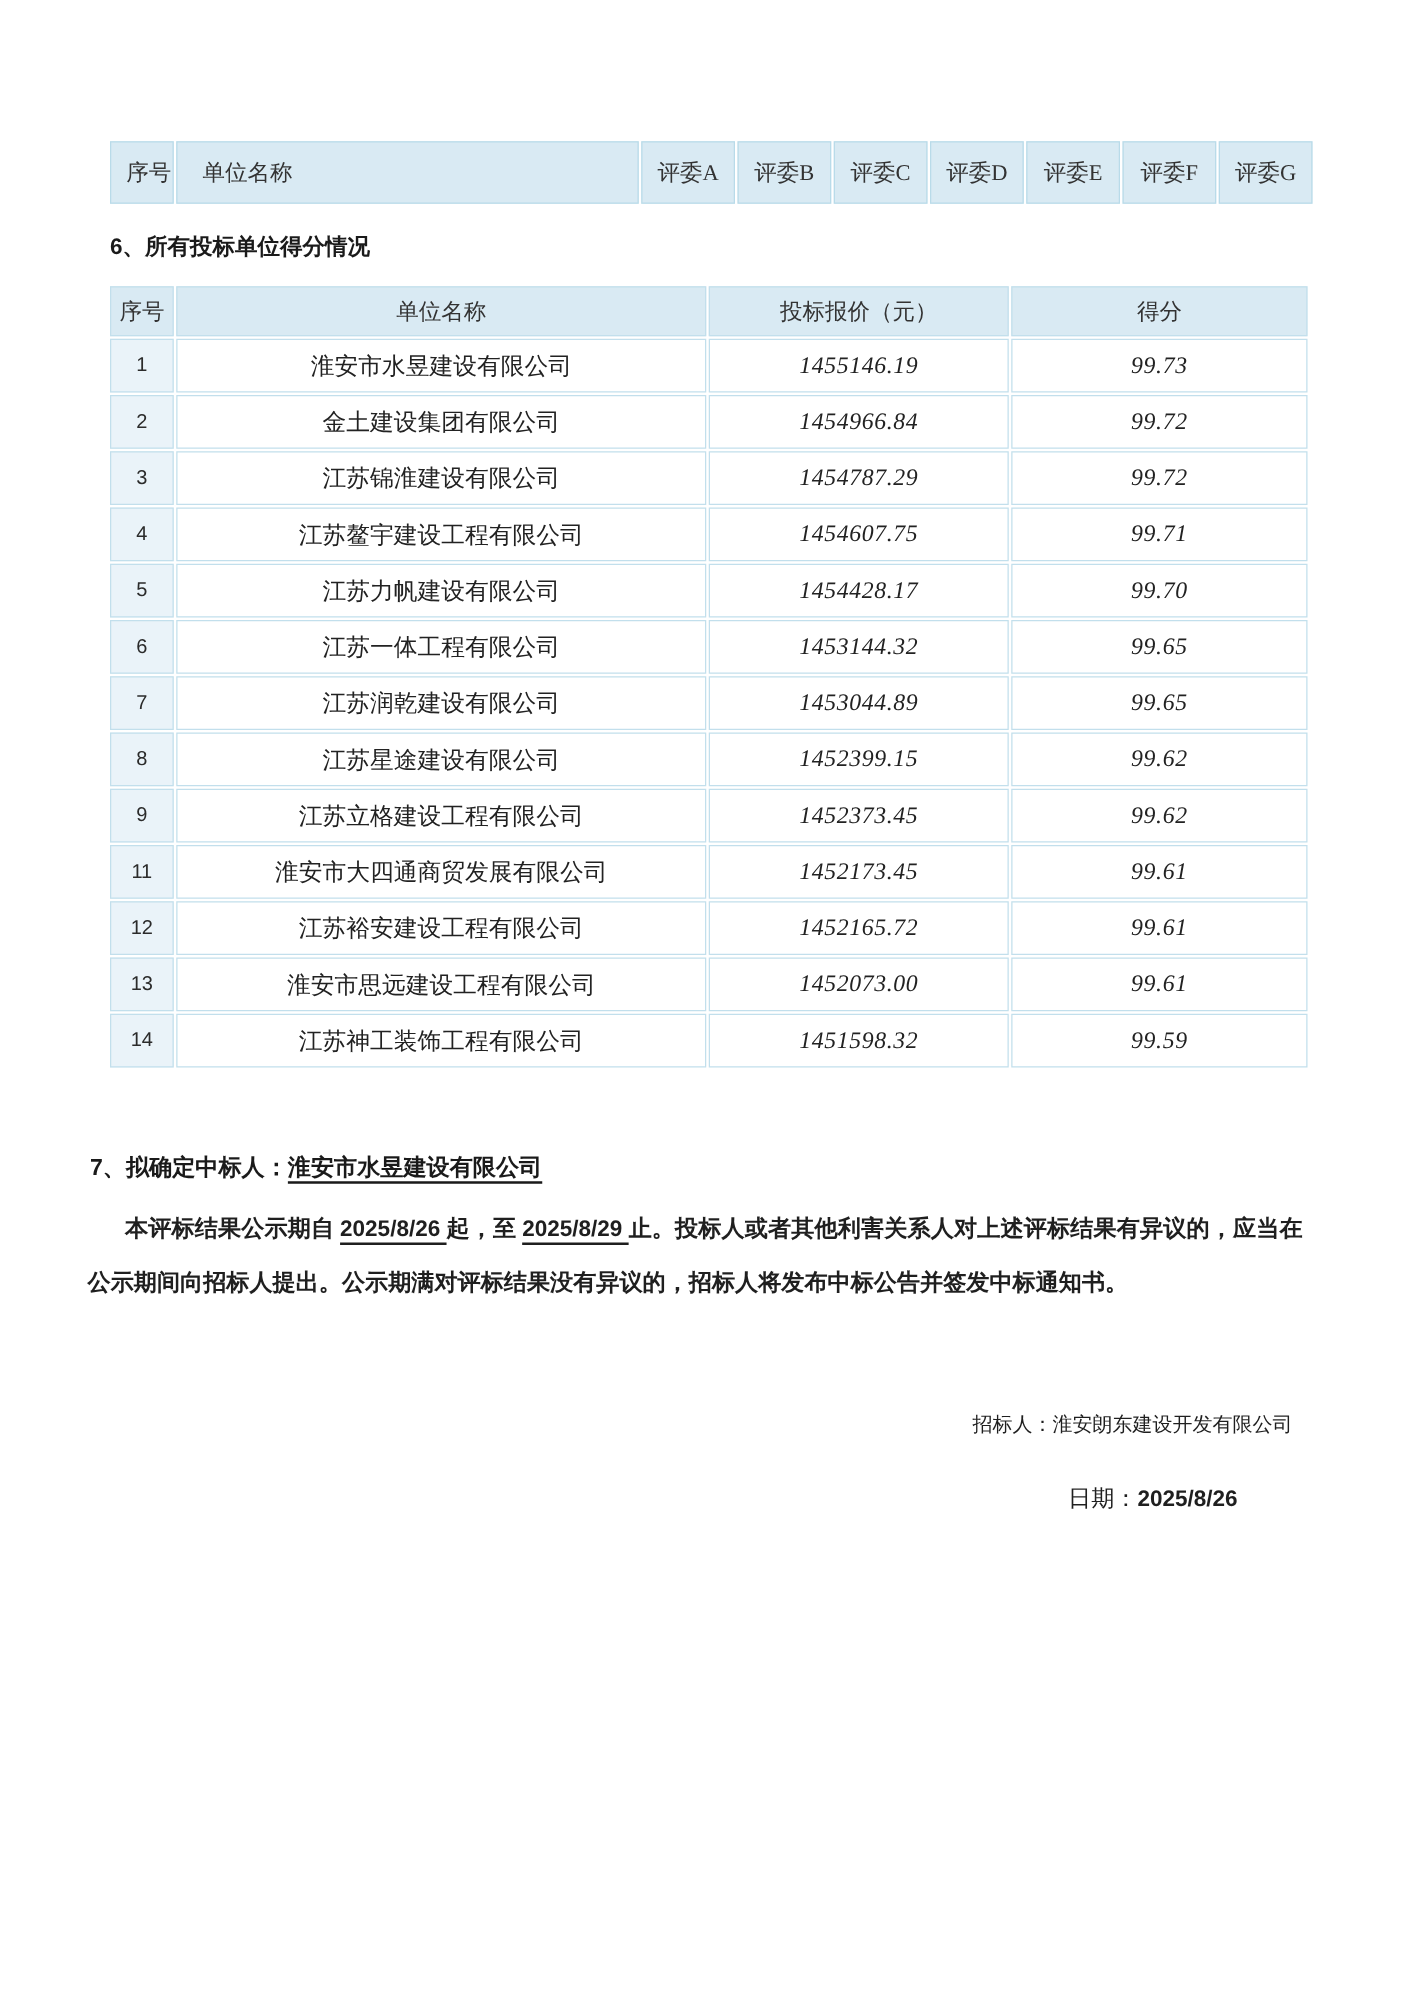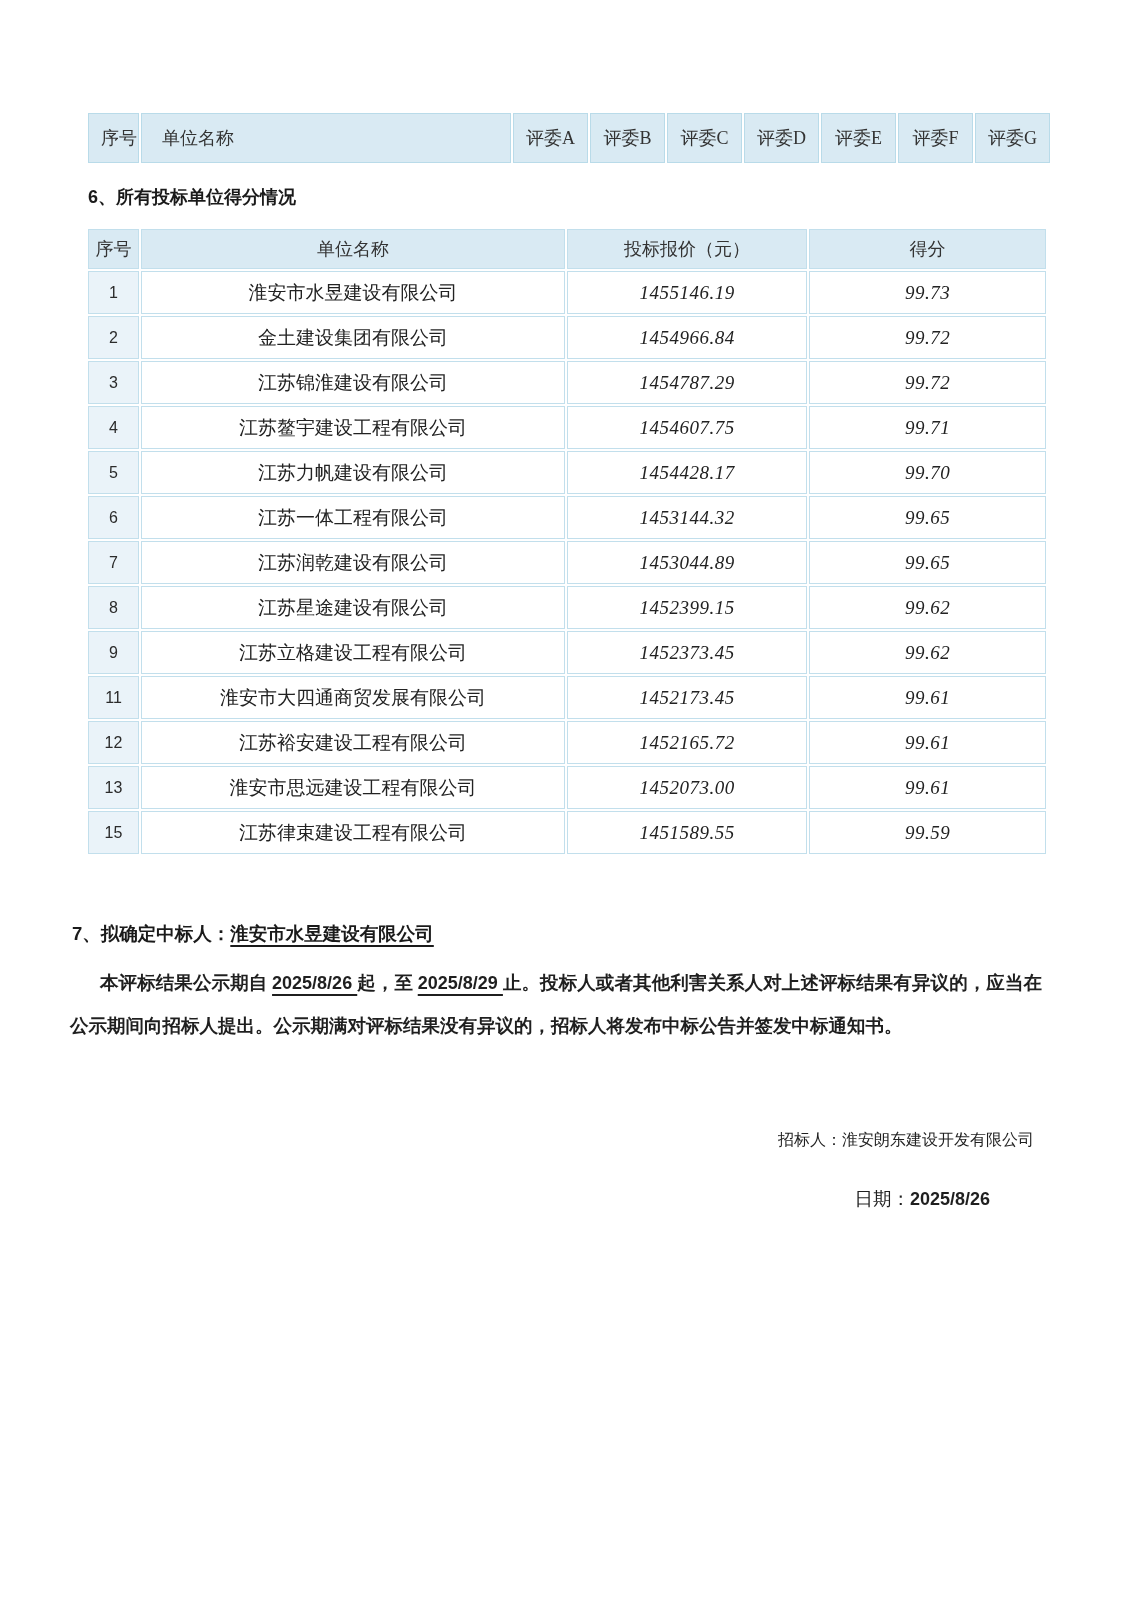--- a/index.html
+++ b/index.html
@@ -252,23 +252,23 @@
     <td class="num">1452165.72</td>
     <td class="num">99.61</td>
   </tr>
   <tr class="body">
     <td class="seq">13</td>
     <td>淮安市思远建设工程有限公司</td>
     <td class="num">1452073.00</td>
     <td class="num">99.61</td>
   </tr>
   <tr class="body">
-    <td class="seq">15</td>
-    <td>江苏律束建设工程有限公司</td>
-    <td class="num">1451589.55</td>
+    <td class="seq">14</td>
+    <td>江苏神工装饰工程有限公司</td>
+    <td class="num">1451598.32</td>
     <td class="num">99.59</td>
   </tr>
 </tbody>
   </table>
 
 <div class="section-title section7">
   <span>7、拟确定中标人：</span><span class="winner-name">淮安市水昱建设有限公司</span>
 </div>
 
 <div class="notice">

